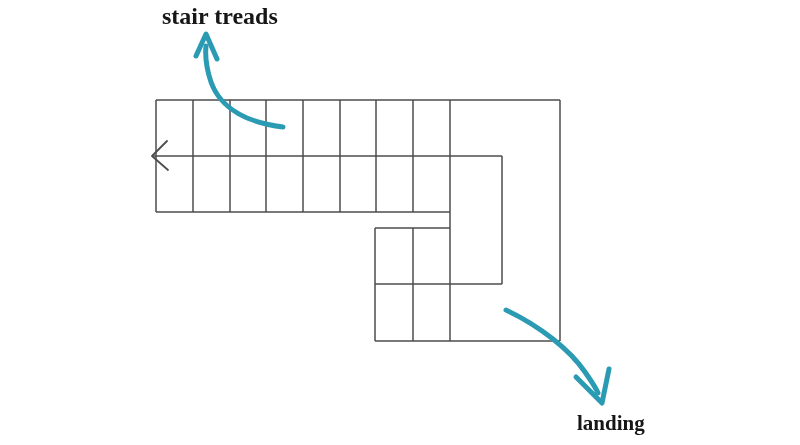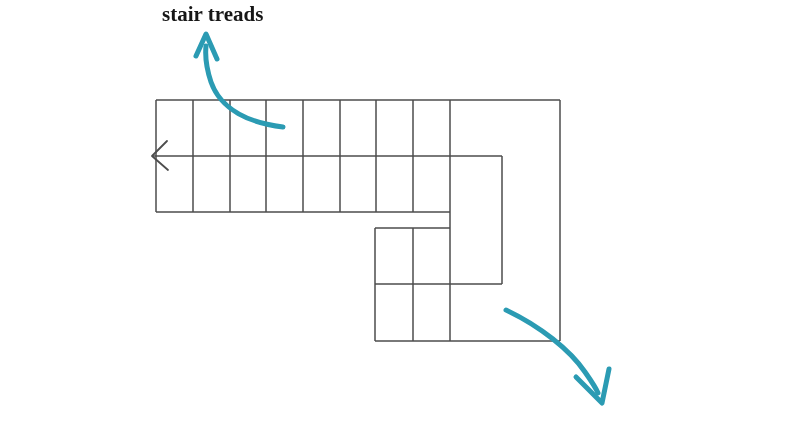--- a/index.html
+++ b/index.html
@@ -28,21 +28,21 @@
   .ln{stroke:var(--line);stroke-width:1.5;fill:none;}
   .ln-thin{stroke:var(--line);stroke-width:1.8;fill:none;stroke-linecap:round;stroke-linejoin:round;}
   .ar{stroke:var(--arrow);stroke-width:5;fill:none;stroke-linecap:round;stroke-linejoin:round;}
   .label{
     position:absolute;
     color:var(--text);
     font-weight:bold;
     white-space:nowrap;
     line-height:1.1;
   }
-  .label-treads{left:162px;top:3px;font-size:21px;}
+  .label-treads{left:162px;top:3px;font-size:24px;}
   .label-landing{left:577px;top:412px;font-size:21px;}
 </style>
 </head>
 <body>
 
 <div class="stage">
 
   <div class="label label-treads">stair treads</div>
 
   <svg class="plan-svg" viewBox="0 0 800 445">
@@ -80,14 +80,15 @@
     </g>
 
     <g>
       <path class="ar" d="M283 127 C 250 123 221 110 211 82 C 207 70 205 56 206 46"></path>
       <path class="ar" d="M196 56 L206 34 L217 59"></path>
       <path class="ar" d="M506 310 C 540 326 570 350 585 372 C 592 382 596 388 598 393"></path>
       <path class="ar" d="M576 377 L602 403 L609 369"></path>
     </g>
   </svg>
 
+  <div class="label label-landing">landing</div>
 
 </div>
 
 </body></html>

